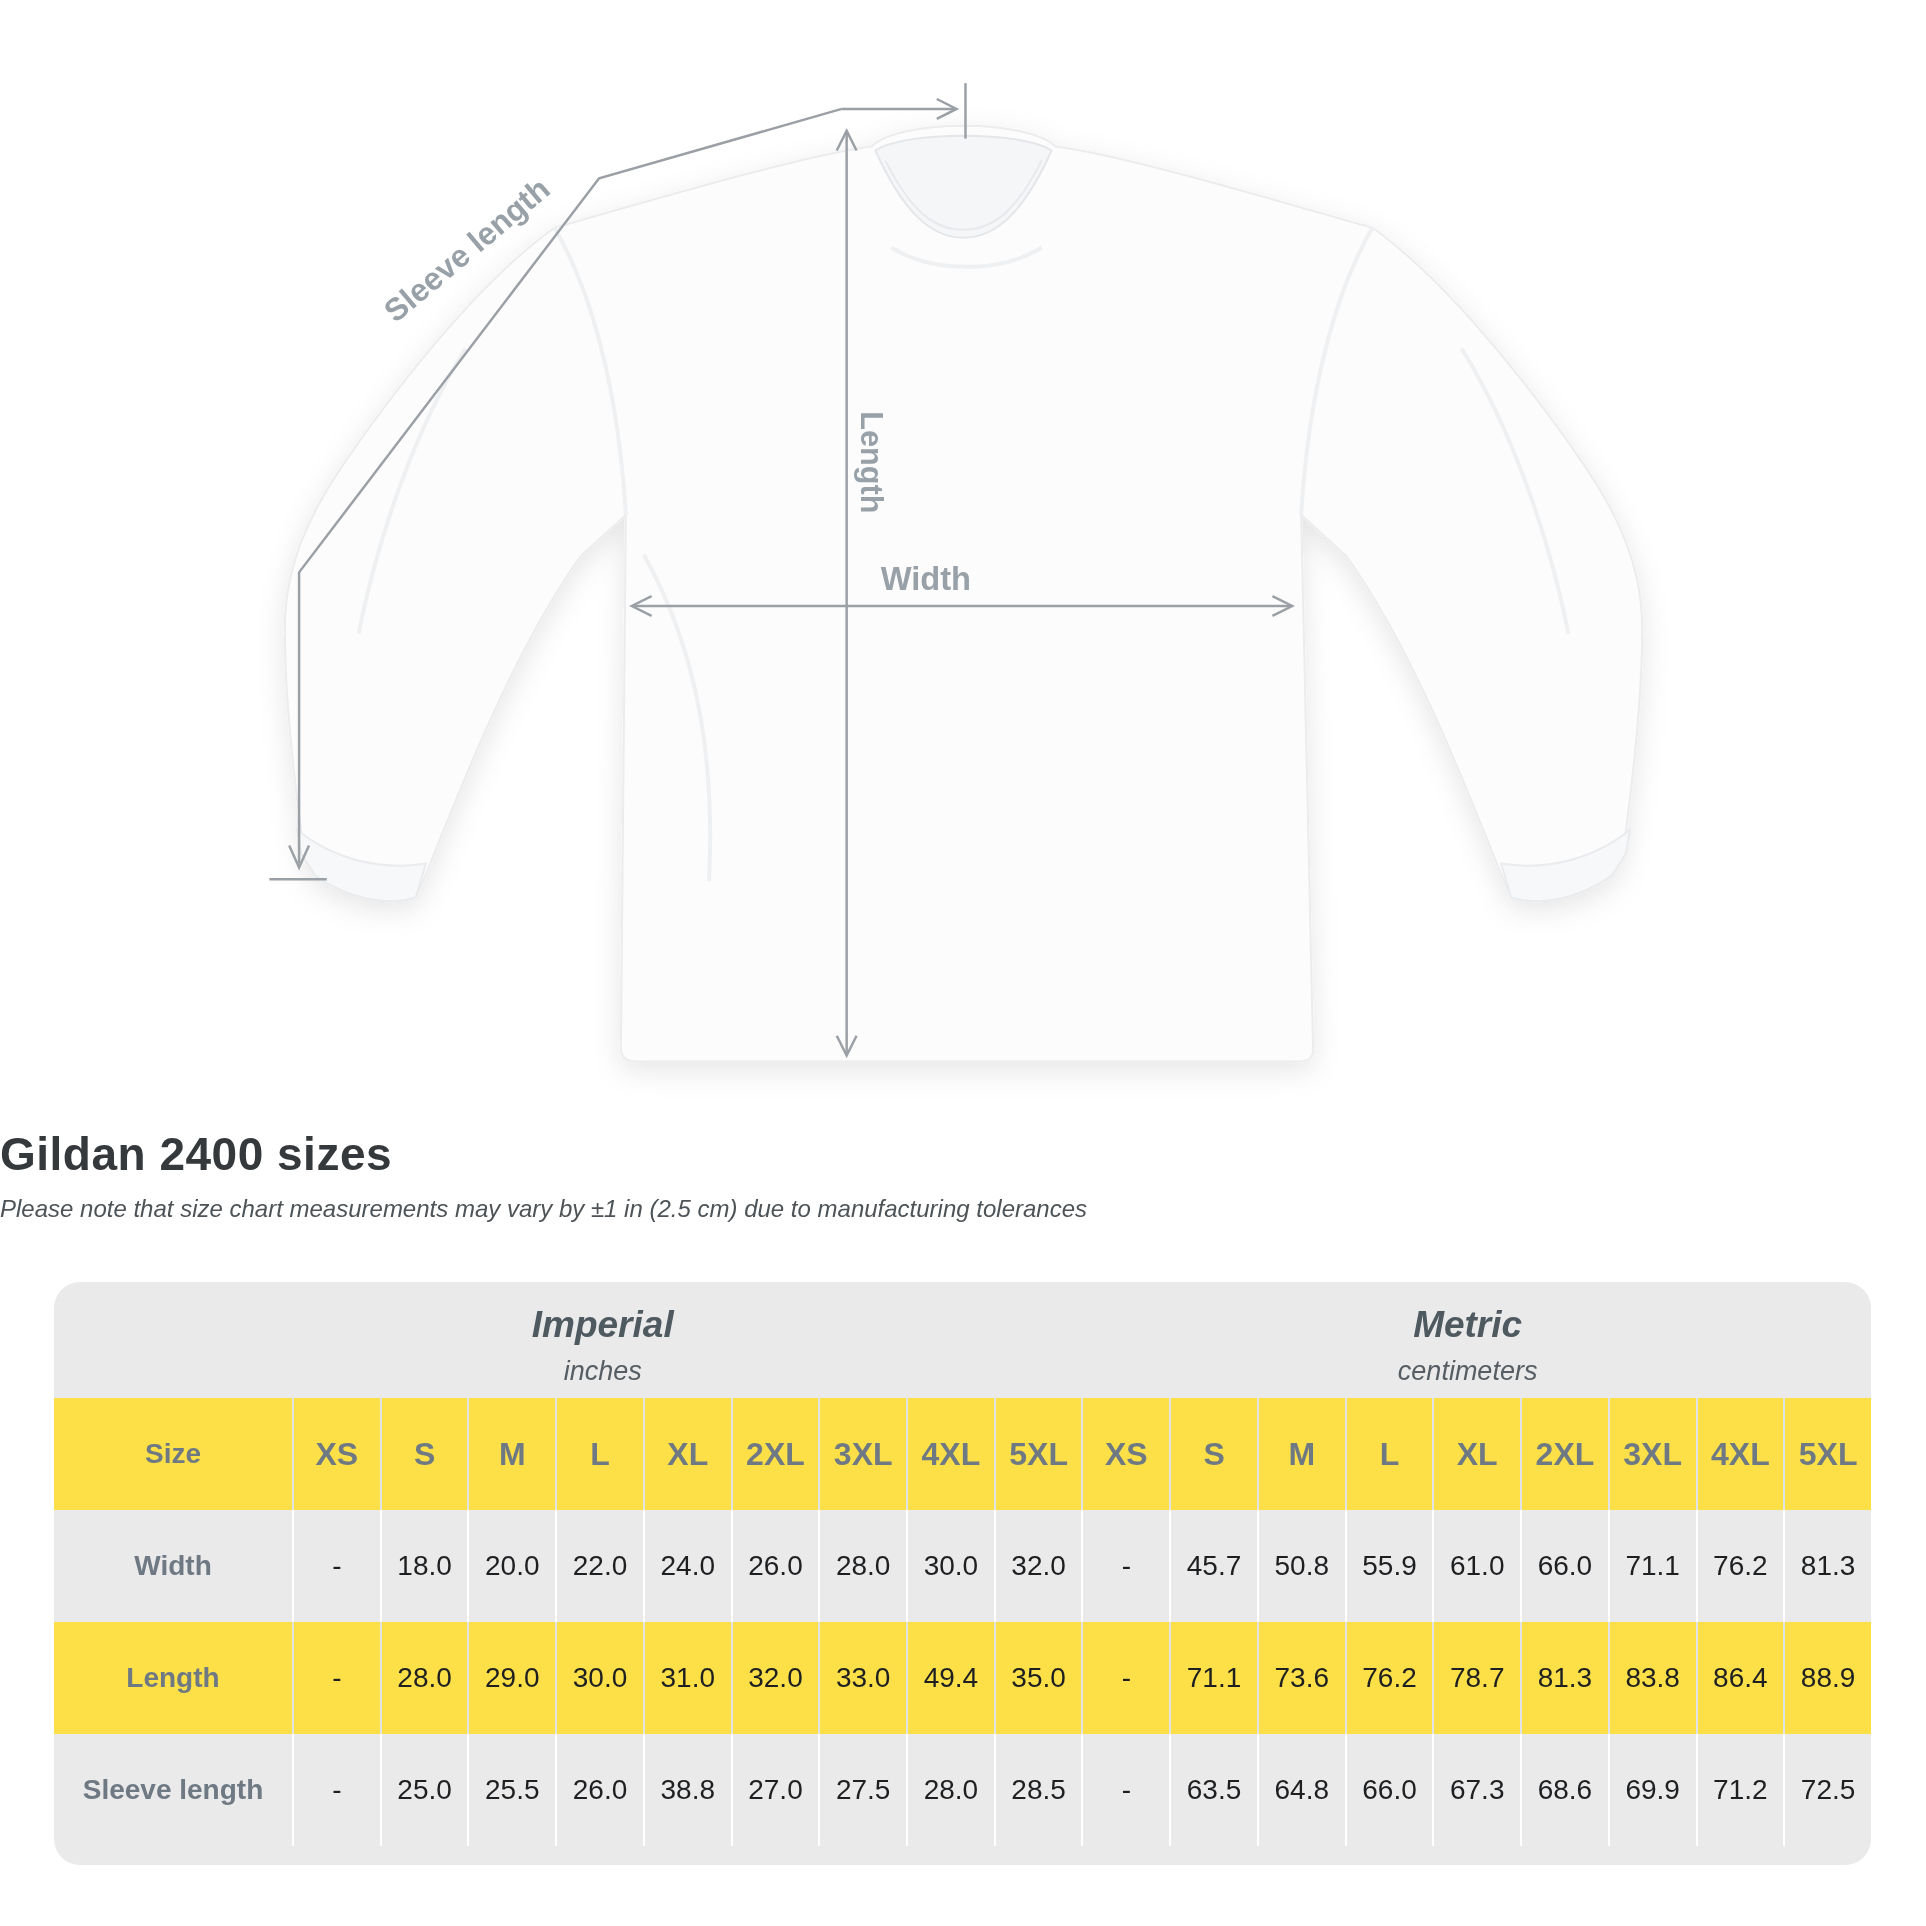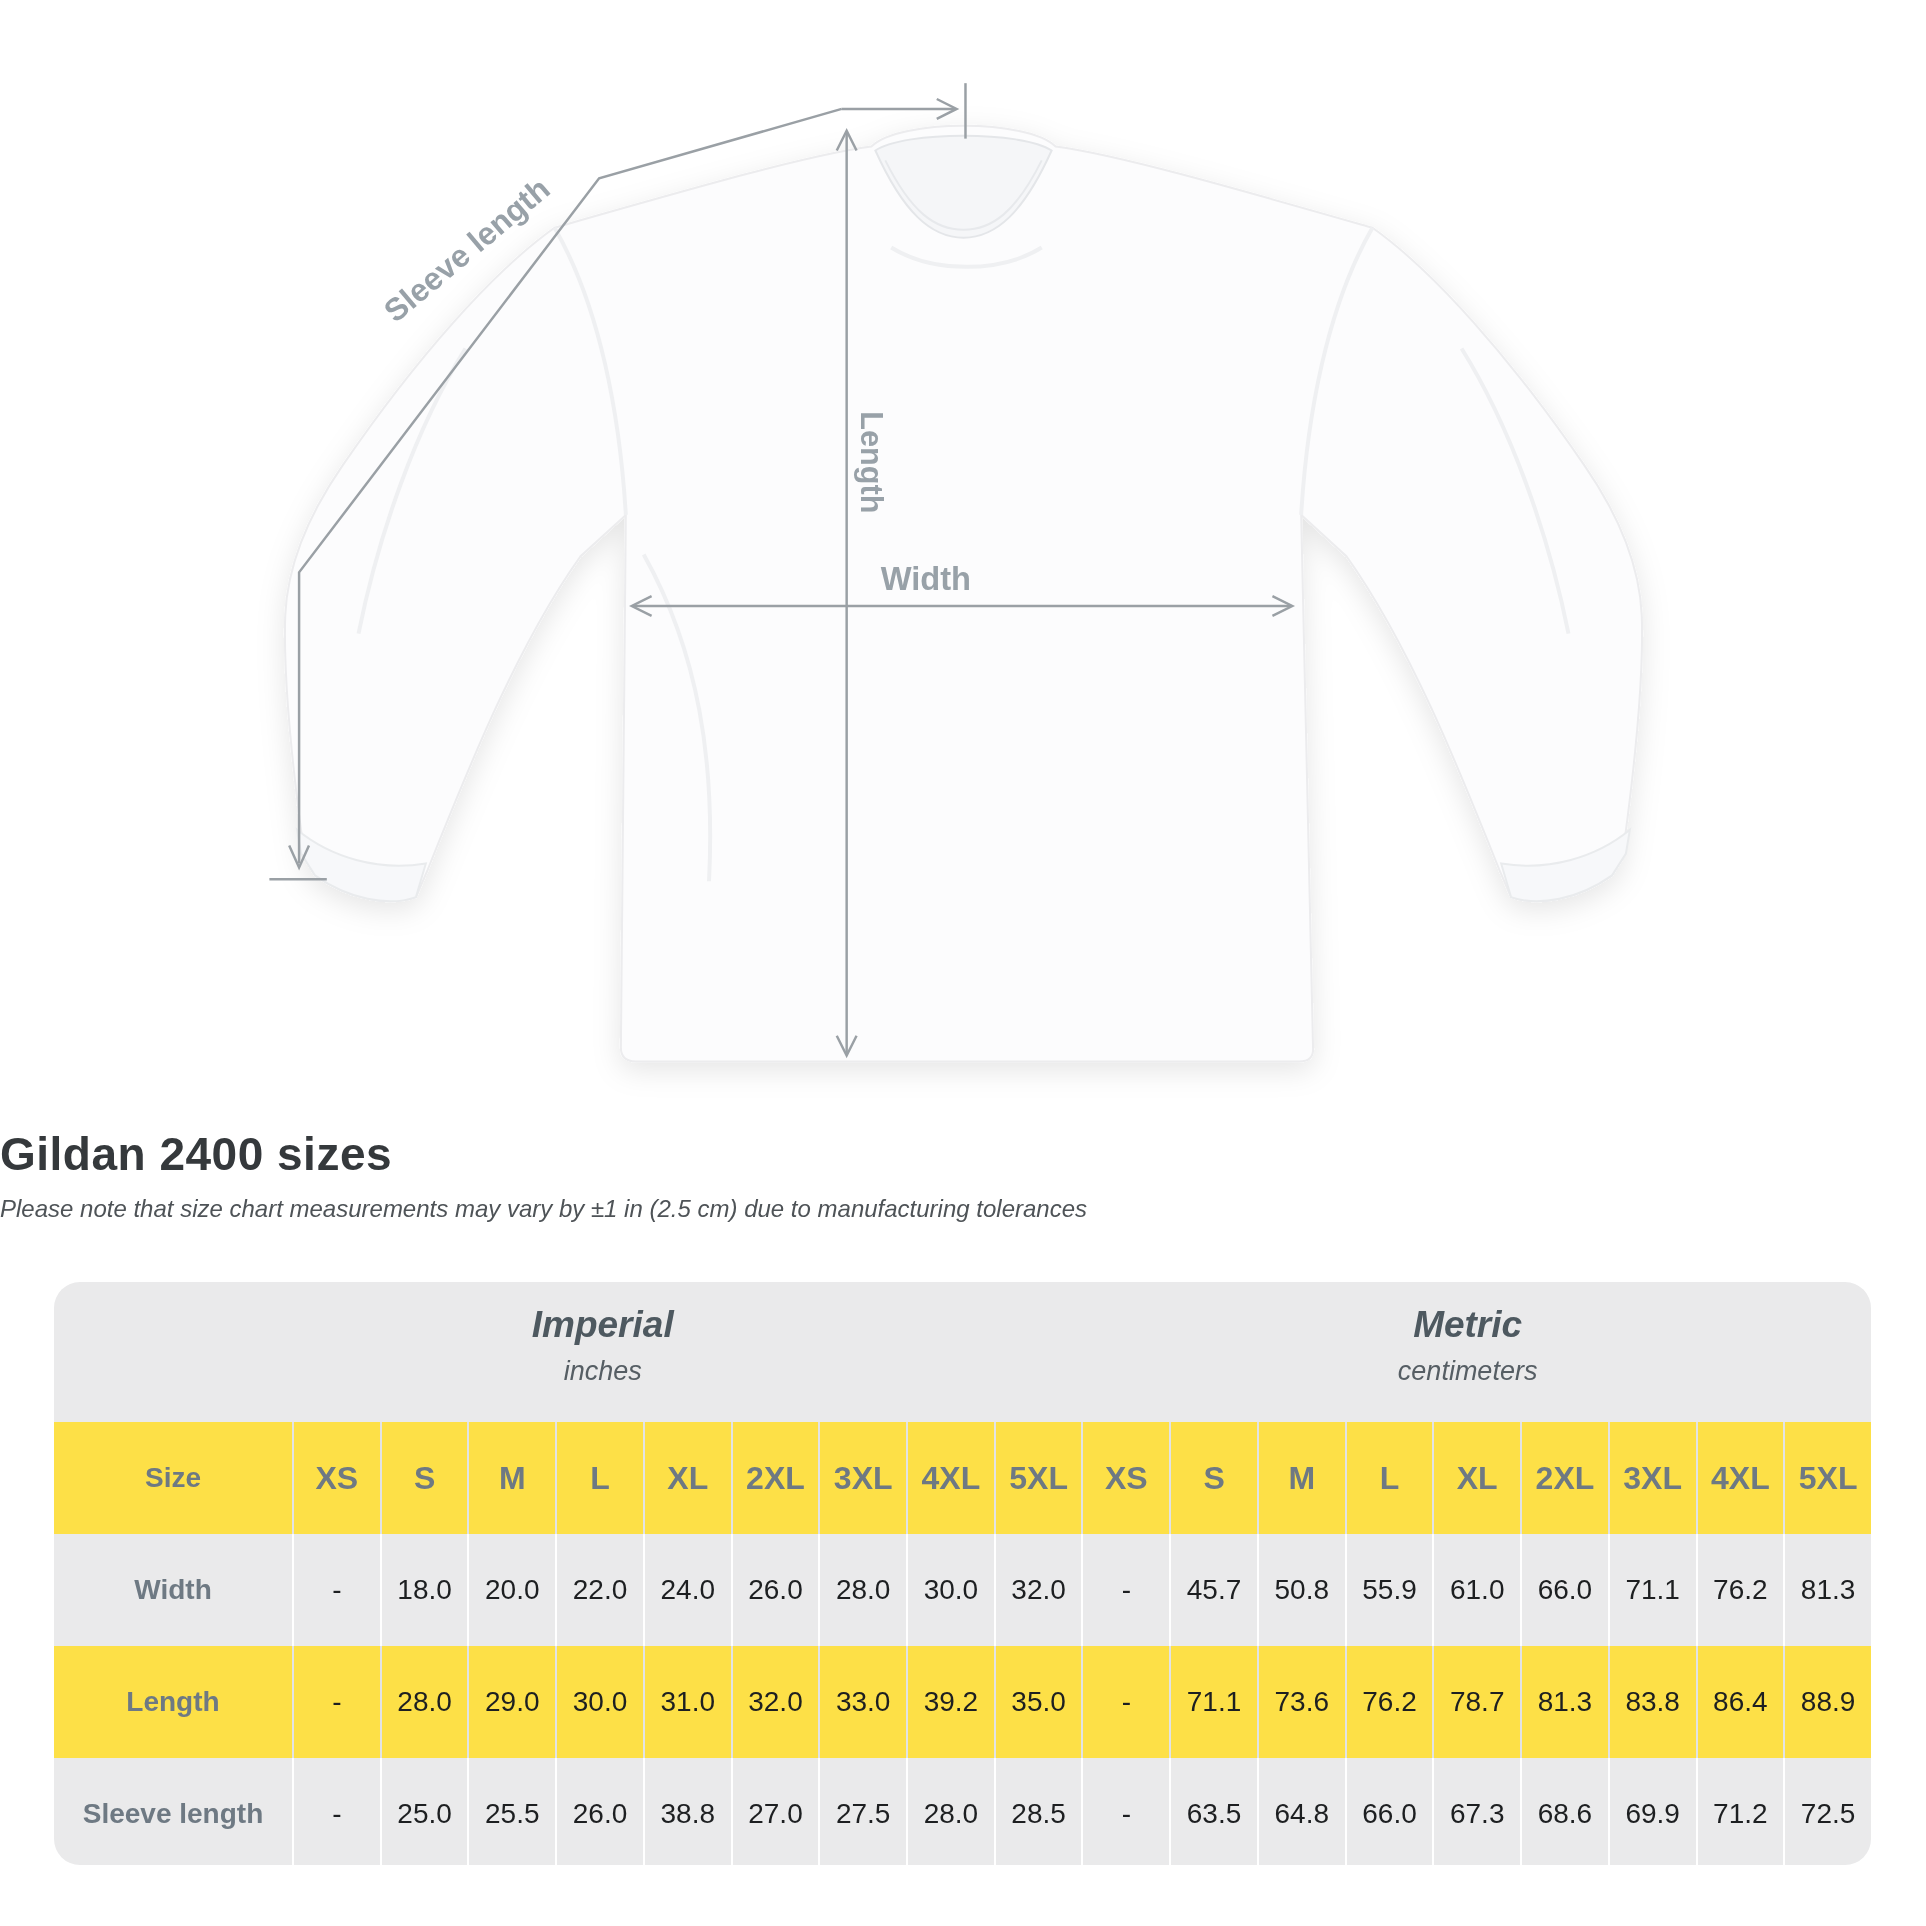--- a/index.html
+++ b/index.html
@@ -10,21 +10,21 @@
   .diagram-svg{position:absolute;left:0;top:0;width:1927px;height:1109px;}
 
   
   .heading{position:absolute;left:0;top:1127px;width:1927px;}
   .title{font-size:46px;font-weight:700;color:#35393c;letter-spacing:0.5px;margin:0;}
   .subtitle{margin:14px 0 0 0;font-size:24px;font-style:italic;color:#4e5357;}
 
   
   .size-table{position:absolute;left:54px;top:1282px;width:1817px;height:583px;
               background:#eaeaeb;border-radius:26px;overflow:hidden;}
-  .units-band{position:relative;height:140px;}
+  .units-band{position:relative;height:116px;}
   .unit-group{position:absolute;top:22px;transform:translateX(-50%);text-align:center;}
   .unit-group.imperial{left:30.2%;}
   .unit-group.metric{left:77.8%;}
   .unit-name{font-size:37px;font-weight:700;font-style:italic;color:#4e5960;}
   .unit-sub{margin-top:10px;font-size:27px;font-style:italic;color:#565e64;}
 
   .trow{display:flex;height:112px;}
   .trow .cell{flex:1 1 0;display:flex;align-items:center;justify-content:center;height:100%;}
   .trow .cell.label{flex:0 0 238px;font-weight:700;color:#6e7983;font-size:28px;}
   .row-white{background:#fde047;}
@@ -181,21 +181,21 @@
       </div>
     <div class="trow row-white" id="row-1">
         <div class="cell label">Length</div>
         <div class="cell val">-</div>
         <div class="cell val">28.0</div>
         <div class="cell val">29.0</div>
         <div class="cell val">30.0</div>
         <div class="cell val">31.0</div>
         <div class="cell val">32.0</div>
         <div class="cell val">33.0</div>
-        <div class="cell val">39.2</div>
+        <div class="cell val">49.4</div>
         <div class="cell val">35.0</div>
         <div class="cell val">-</div>
         <div class="cell val">71.1</div>
         <div class="cell val">73.6</div>
         <div class="cell val">76.2</div>
         <div class="cell val">78.7</div>
         <div class="cell val">81.3</div>
         <div class="cell val">83.8</div>
         <div class="cell val">86.4</div>
         <div class="cell val">88.9</div>

